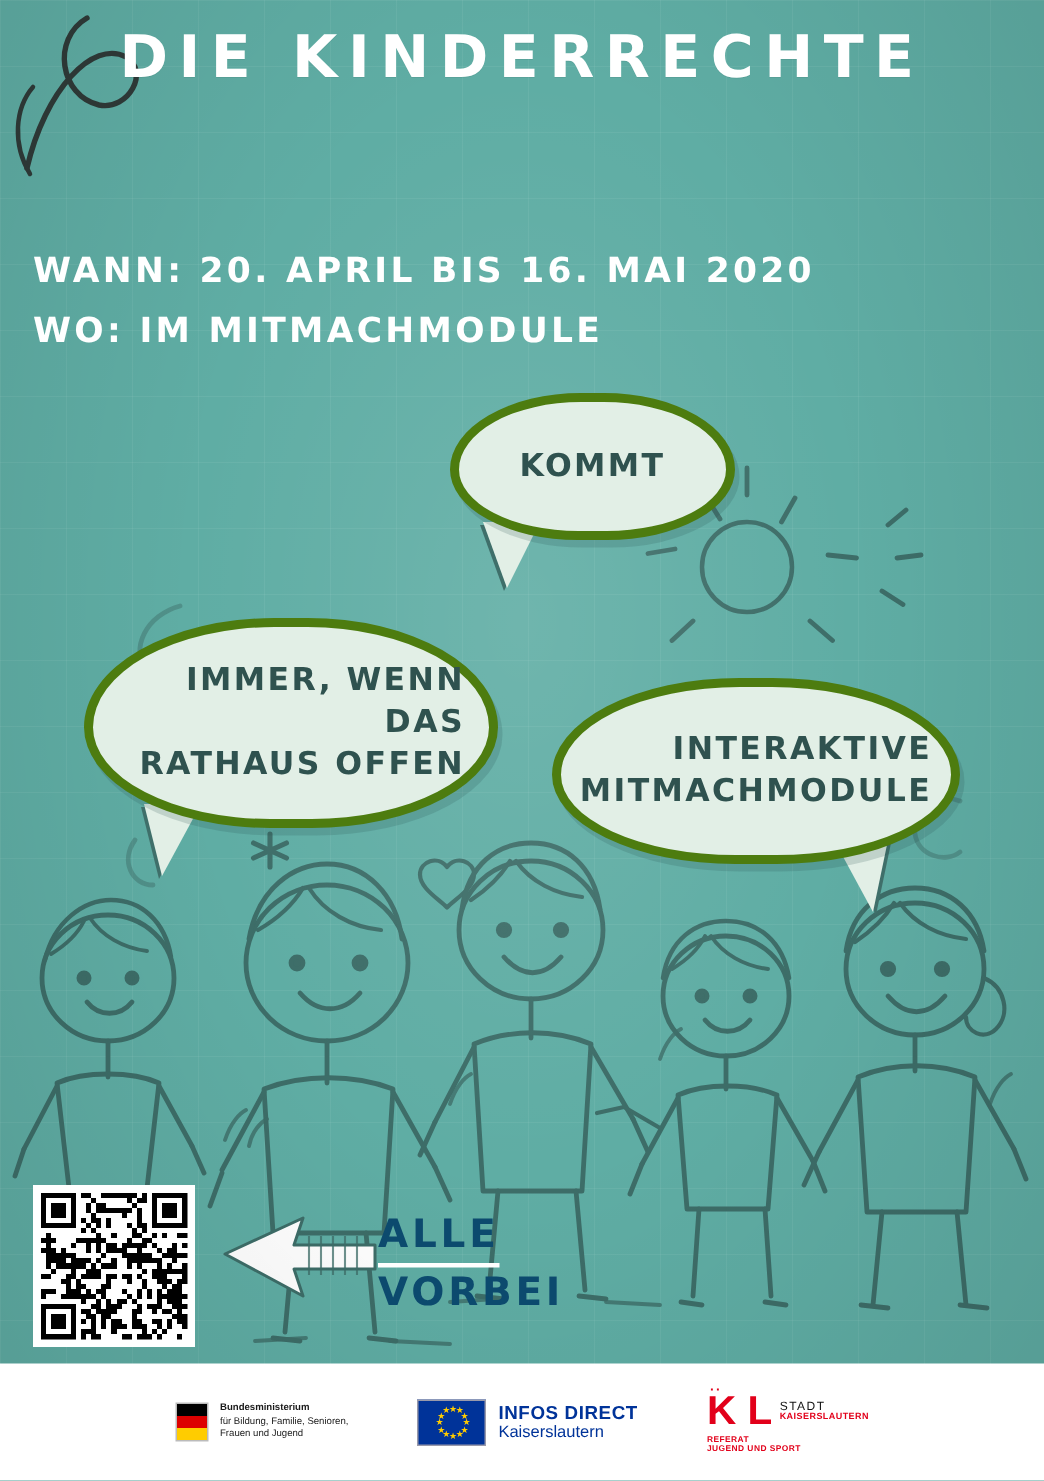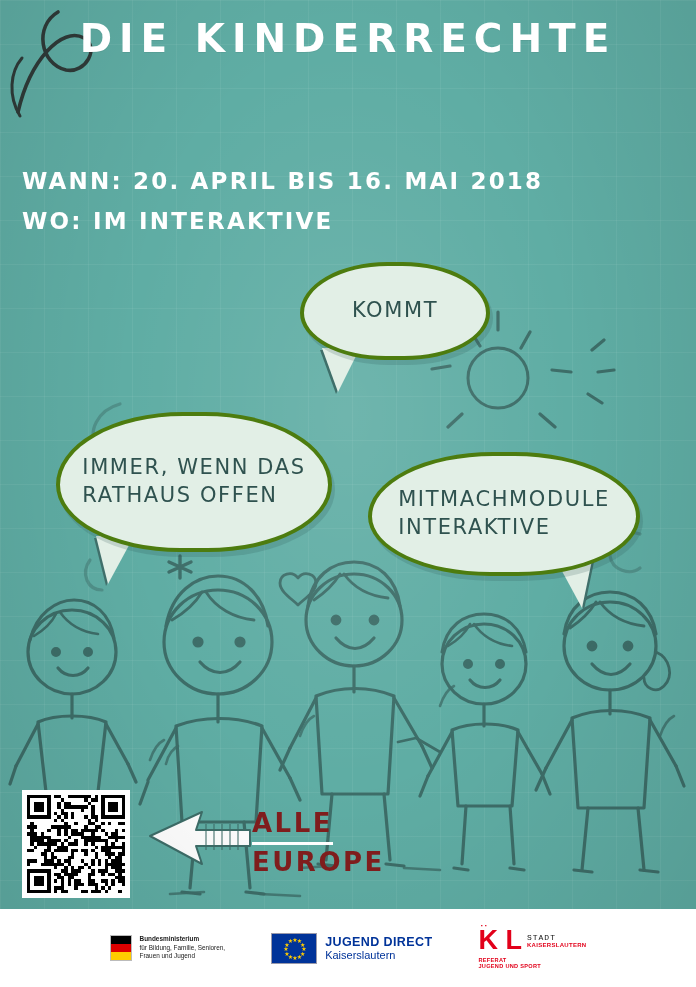--- a/index.html
+++ b/index.html
@@ -53,28 +53,28 @@
     font-size: 23px;
     letter-spacing: 2.2px;
   }
   #meta-when { top: 168px; }
   #meta-where { top: 208px; }
 
   
   .bubble {
     position: absolute;
     background: #e2efe6;
-    border: 4px solid #4d7c0f;
+    border: 6px solid #4d7c0f;
     border-radius: 46% 46% 45% 45% / 52% 52% 48% 48%;
     display: flex;
     align-items: center;
     justify-content: center;
-    text-align: left;
+    text-align: right;
     color: #2f524f;
-    font-weight: normal;
+    font-weight: bold;
     letter-spacing: 1.6px;
     line-height: 1.32;
     padding: 10px 16px;
     box-shadow: 3px 5px 0 rgba(40,80,78,0.18);
   }
   .bubble .txt { display: block; }
   .tail {
     position: absolute;
     width: 0; height: 0;
   }
@@ -124,21 +124,21 @@
     left: 22px; top: 790px;
     width: 108px; height: 108px;
     background: #ffffff;
     padding: 5px;
   }
   #qr canvas, #qr svg { display: block; }
 
   #cta {
     position: absolute;
     left: 252px; top: 806px;
-    color: #7f1d1d;
+    color: #0c4a6e;
     font-weight: bold;
     font-size: 26px;
     letter-spacing: 2.5px;
     line-height: 1.35;
   }
   #cta .u { border-bottom: 3px solid #ffffff; display: inline-block; padding-bottom: 1px;}
 
   
   #footer {
     position: absolute;
@@ -186,21 +186,21 @@
   #logo-kl { gap: 5px; }
   #logo-kl .kl {
     font-family: "Liberation Sans", sans-serif;
     font-size: 27px; font-weight: bold; color: #e2001a; line-height: 1;
     position: relative;
   }
   #logo-kl .kl .dots {
     position: absolute; top: -5px; left: 2px; font-size: 9px; letter-spacing: 1px;
   }
   #logo-kl .klright { font-family: "Liberation Sans", sans-serif; }
-  #logo-kl .klright .s1 { font-size: 8px; color: #111; letter-spacing: 1px; font-family: Liberation Mono, monospace; }
+  #logo-kl .klright .s1 { font-size: 8px; color: #111; letter-spacing: 1px; }
   #logo-kl .klright .s2 { font-size: 6px; color: #e2001a; font-weight: bold; letter-spacing: 0.3px; }
   #logo-kl .sub {
     font-family: "Liberation Sans", sans-serif;
     font-size: 5.6px; color: #e2001a; font-weight: bold; letter-spacing: 0.3px;
     margin-top: 3px;
   }
   #logo-kl .stack { display: flex; flex-direction: column; }
 </style>
 </head>
 <body>
@@ -324,43 +324,43 @@
       <g stroke="#3d6d68" stroke-width="1.4" stroke-opacity="0.75">
         <path d="M206 824 l0 26 M214 824 l0 26 M222 824 l0 26 M230 824 l0 26 M238 824 l0 26"></path>
       </g>
     </g>
   </svg>
 
   <div id="vignette"></div>
 
   <div class="headline" id="title-line1">DIE KINDERRECHTE</div>
 
-  <div class="meta" id="meta-when">WANN: 20. APRIL BIS 16. MAI 2018</div>
-  <div class="meta" id="meta-where">WO: IM INTERAKTIVE</div>
+  <div class="meta" id="meta-when">WANN: 20. APRIL BIS 16. MAI 2020</div>
+  <div class="meta" id="meta-where">WO: IM MITMACHMODULE</div>
 
   <div class="tail" id="tail-kommt"></div>
   <div class="bubble" id="bubble-kommt">
     <span>
       <span class="txt">KOMMT</span>
     </span>
   </div>
 
   <div class="tail" id="tail-immer"></div>
   <div class="bubble" id="bubble-immer">
     <span>
       <span class="txt">IMMER, WENN DAS</span>
       <span class="txt">RATHAUS OFFEN</span>
     </span>
   </div>
 
   <div class="tail" id="tail-inter"></div>
   <div class="bubble" id="bubble-inter">
     <span>
+      <span class="txt">INTERAKTIVE</span>
       <span class="txt">MITMACHMODULE</span>
-      <span class="txt">INTERAKTIVE</span>
     </span>
   </div>
 
   <div id="qr">
     <svg id="qr-svg" width="98" height="98" viewBox="0 0 29 29" shape-rendering="crispEdges" aria-hidden="true">
         <rect x="0" y="0" width="1" height="1" fill="#000"></rect>
         <rect x="1" y="0" width="1" height="1" fill="#000"></rect>
         <rect x="2" y="0" width="1" height="1" fill="#000"></rect>
         <rect x="3" y="0" width="1" height="1" fill="#000"></rect>
         <rect x="4" y="0" width="1" height="1" fill="#000"></rect>
@@ -768,21 +768,21 @@
         <rect x="19" y="28" width="1" height="1" fill="#000"></rect>
         <rect x="20" y="28" width="1" height="1" fill="#000"></rect>
         <rect x="21" y="28" width="1" height="1" fill="#000"></rect>
         <rect x="23" y="28" width="1" height="1" fill="#000"></rect>
         <rect x="27" y="28" width="1" height="1" fill="#000"></rect>
       </svg>
   </div>
 
   <div id="cta">
     <div><span class="u">ALLE</span></div>
-    <div>EUROPE</div>
+    <div>VORBEI</div>
   </div>
 
   <div id="footer">
 
     <div class="logo" id="logo-bmfsfj">
       <div class="flag">
         <i class="b"></i>
           <i class="r"></i>
           <i class="y"></i>
       </div>
@@ -802,21 +802,21 @@
           <span class="star" style="left: 27.7942px; top: 17px;">★</span>
           <span class="star" style="left: 24.5px; top: 20.2942px;">★</span>
           <span class="star" style="left: 20px; top: 21.5px;">★</span>
           <span class="star" style="left: 15.5px; top: 20.2942px;">★</span>
           <span class="star" style="left: 12.2058px; top: 17px;">★</span>
           <span class="star" style="left: 11px; top: 12.5px;">★</span>
           <span class="star" style="left: 12.2058px; top: 8px;">★</span>
           <span class="star" style="left: 15.5px; top: 4.70577px;">★</span>
         </div>
       <div class="edtxt">
-        <div class="l1">JUGEND DIRECT</div>
+        <div class="l1">INFOS DIRECT</div>
         <div class="l2">Kaiserslautern</div>
       </div>
     </div>
 
     <div class="logo" id="logo-kl">
       <div class="stack">
         <div style="display:flex; align-items:center; gap:5px;">
           <div class="kl">
             <span class="dots">··</span>
             <span>K L</span>

